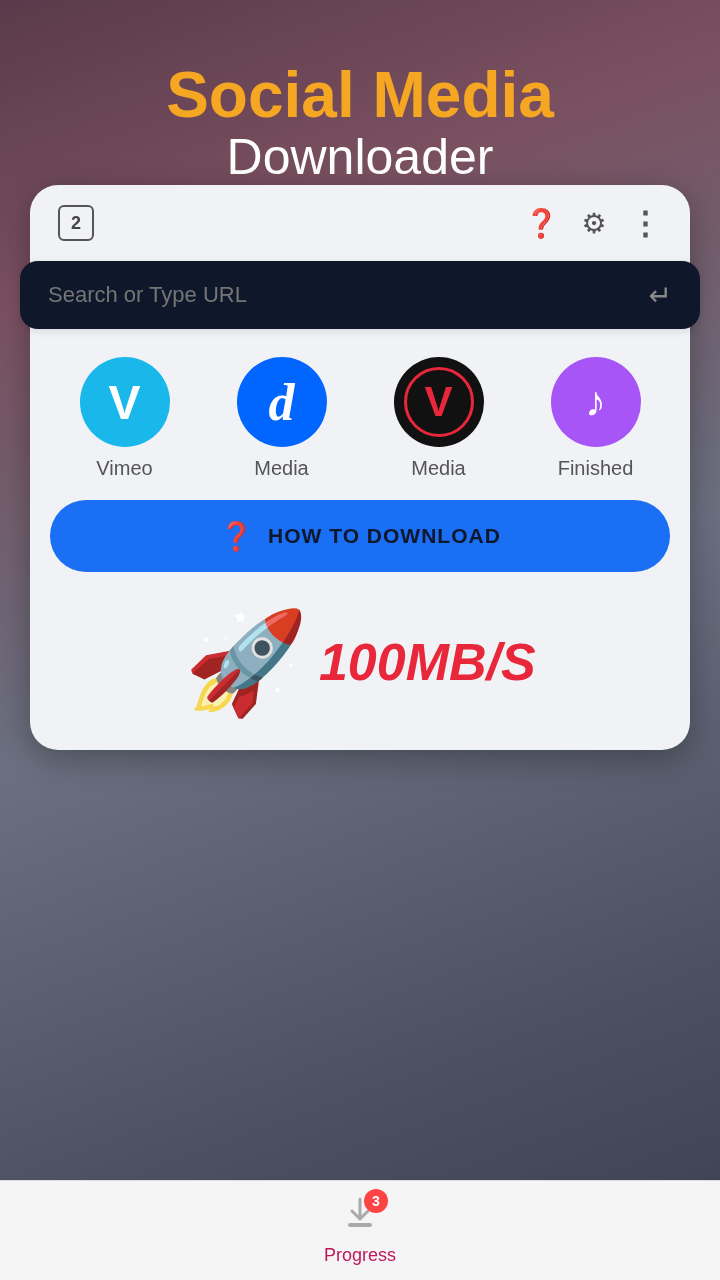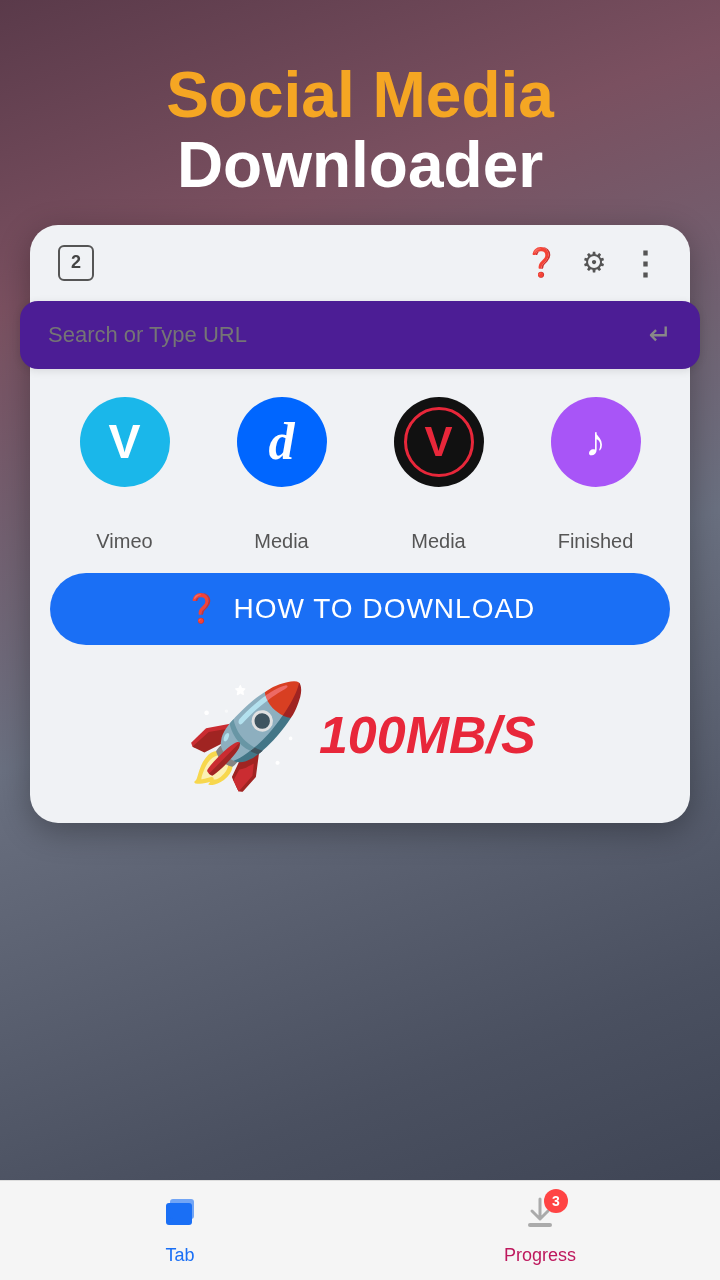--- a/index.html
+++ b/index.html
@@ -26,33 +26,32 @@
       display: flex;
       flex-direction: column;
       align-items: center;
       height: 100%;
     }
 
     
     .title-section {
       padding-top: 60px;
       text-align: center;
-      margin-bottom: 24px;
     }
 
     .title-social {
       font-size: 64px;
       font-weight: 900;
       color: #f5a623;
       line-height: 1.1;
     }
 
     .title-downloader {
-      font-size: 64px;
-      font-weight: 700;
+      font-size: 50px;
+      font-weight: 400;
       color: #ffffff;
       line-height: 1.1;
     }
 
     
     .main-card {
       width: 660px;
       background: #f0f2f5;
       border-radius: 28px;
       padding: 0 0 28px 0;
@@ -102,21 +101,21 @@
       justify-content: center;
       font-size: 26px;
       color: #555;
       cursor: pointer;
     }
 
     
     .search-bar-wrapper {
       position: relative;
       margin: 0 -10px;
-      background: #4c1d95;
+      background: #0f172a;
       border-radius: 18px;
       padding: 0 28px;
       height: 68px;
       display: flex;
       align-items: center;
       box-shadow: 0 2px 8px rgba(0,0,0,0.1);
     }
 
     .search-input {
       flex: 1;
@@ -153,21 +152,20 @@
       height: 90px;
       border-radius: 50%;
       display: flex;
       align-items: center;
       justify-content: center;
     }
 
     .quick-link-label {
       font-size: 20px;
       color: #555;
-      margin-top: 33px;
     }
 
     
     .icon-vimeo { background: #1ab7ea; }
     .icon-vimeo-letter {
       font-size: 48px;
       font-weight: 900;
       color: white;
       font-family: Arial, sans-serif;
     }
@@ -206,23 +204,23 @@
       border: none;
       width: calc(100% - 40px);
     }
 
     .download-btn-icon {
       font-size: 28px;
       color: white;
     }
 
     .download-btn-label {
-      font-size: 28px;
-      font-weight: 400;
-      color: #ffffff;
+      font-size: 21px;
+      font-weight: 700;
+      color: #0f172a;
       letter-spacing: 1px;
     }
 
     
     .speed-section {
       display: flex;
       align-items: center;
       justify-content: center;
       padding: 40px 20px 10px;
       gap: 10px;
@@ -392,29 +390,20 @@
       <span class="rocket-emoji">🚀</span>
       <span class="speed-text">100MB/S</span>
     </div>
 
   </div>
 
 </div>
 
 <div class="bottom-nav">
 
-  <div class="nav-item">
-    <div class="nav-icon active">
-      <svg width="36" height="36" viewBox="0 0 36 36" fill="#1a6ff5">
-        <rect x="4" y="8" width="26" height="22" rx="3" fill="#1a6ff5"></rect>
-        <rect x="8" y="4" width="24" height="20" rx="3" fill="#1a6ff5" opacity="0.6"></rect>
-      </svg>
-    </div>
-    <span class="nav-label active-label">Tab</span>
-  </div>
 
   <div class="nav-item">
     <div class="nav-icon inactive" style="position:relative;display:inline-block;">
       <svg width="36" height="36" viewBox="0 0 36 36" fill="#aaa">
         <path d="M18 4 L18 24 L10 16 M18 24 L26 16" stroke="#aaa" stroke-width="3" fill="none" stroke-linecap="round" stroke-linejoin="round"></path>
         <rect x="6" y="28" width="24" height="4" rx="2" fill="#aaa"></rect>
       </svg>
       <span class="nav-badge">3</span>
     </div>
     <span class="nav-label">Progress</span>

